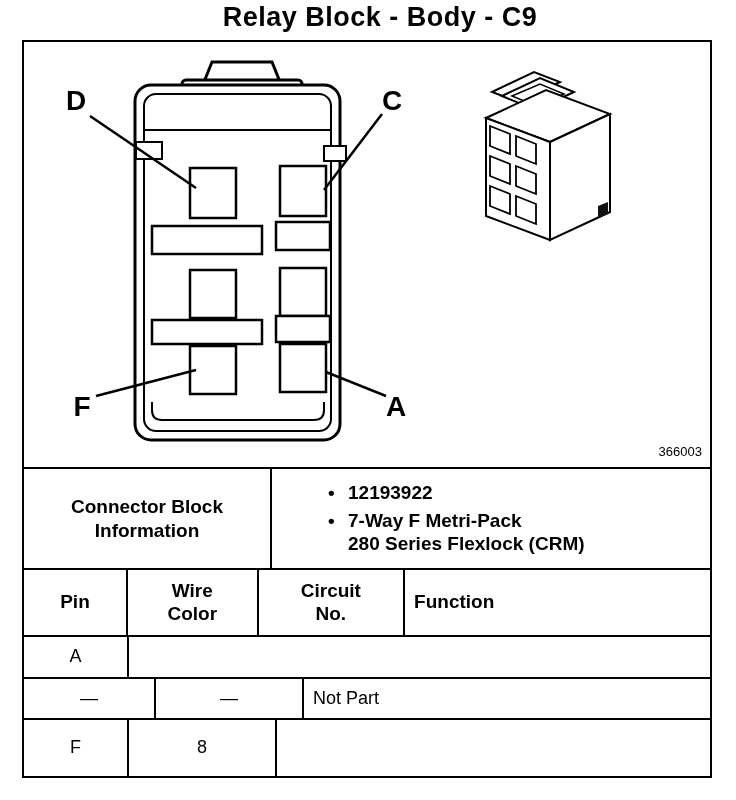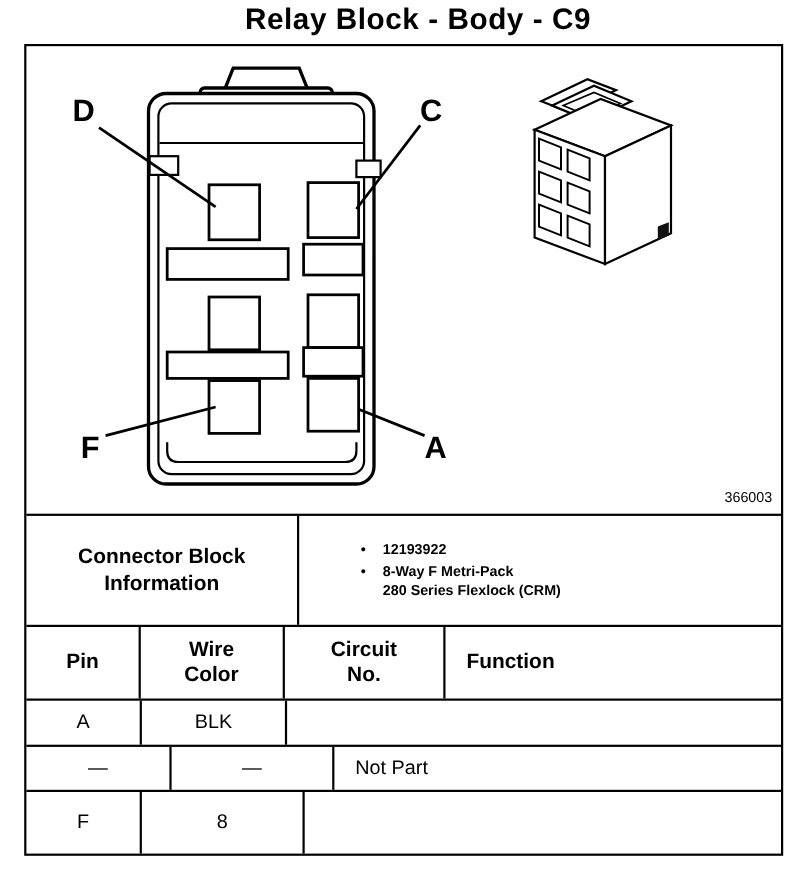--- a/index.html
+++ b/index.html
@@ -27,40 +27,40 @@
   }
   .cpi-left {
     width:248px; box-sizing:border-box; border-right:2px solid #000;
     display:flex; align-items:center; justify-content:center;
     text-align:center; font-weight:bold; font-size:19px; line-height:1.25;
     padding:0 34px;
   }
   .cpi-right { flex:1; display:flex; align-items:center; }
   .cpi-list {
     list-style:none; margin:0; padding:0 6px 0 54px;
-    font-weight:bold; font-size:13px; line-height:1.25;
+    font-weight:bold; font-size:19px; line-height:1.25;
   }
   .cpi-list li { position:relative; padding-left:22px; margin:4px 0; white-space:pre-line; }
   .cpi-list li::before { content:"\2022"; position:absolute; left:2px; top:0; }
 
   .row { display:flex; border-top:2px solid #000; box-sizing:border-box; }
   .header-row { flex:0 0 67px; height:67px; font-weight:bold; }
   .row-a  { flex:0 0 42px; height:42px; }
   .row-be { flex:0 0 41px; height:41px; }
   .row-f  { flex:0 0 58px; height:58px; }
   .cell {
     box-sizing:border-box; border-right:2px solid #000;
     display:flex; align-items:center; justify-content:center;
     text-align:center; font-size:18px; line-height:1.2; white-space:pre-line;
   }
   .header-row .cell { font-size:19px; }
   .c-pin  { width:105px; }
   .c-wire { width:132px; }
   .c-circ { width:148px; }
-  .c-func { width:308px; border-right:none; justify-content:flex-start; text-align:left; padding-left:19px; }
+  .c-func { width:308px; border-right:none; justify-content:flex-start; text-align:left; padding-left:9px; }
 
   .svg-label { font-family:"Liberation Sans", sans-serif; font-size:28px; font-weight:bold; }
   .fig-num   { font-family:"Liberation Sans", sans-serif; font-size:13px; }
 </style>
 </head>
 <body>
 
 <div class="page">
 
   <div class="title">Relay Block - Body - C9</div>
@@ -132,38 +132,37 @@
 
         <text class="fig-num" x="678" y="414" text-anchor="end">366003</text>
       </svg>
     </div>
 
     <div class="cpi-row">
       <div class="cpi-left">Connector Block Information</div>
       <div class="cpi-right">
         <ul class="cpi-list">
           <li>12193922</li>
-          <li>8-Way F Metri-Pack
+          <li>7-Way F Metri-Pack
 280 Series Flexlock (CRM)</li>
         </ul>
       </div>
     </div>
 
     <div class="row header-row">
       <div class="cell c-pin">Pin</div>
       <div class="cell c-wire">Wire
 Color</div>
       <div class="cell c-circ">Circuit
 No.</div>
       <div class="cell c-func">Function</div>
     </div>
 
     <div class="row row-a">
       <div class="cell c-pin">A</div>
-      <div class="cell c-wire">BLK</div>
     </div>
 
     <div class="row row-be">
       <div class="cell c-wire">—</div>
       <div class="cell c-circ">—</div>
       <div class="cell c-func">Not Part</div>
     </div>
 
     <div class="row row-f">
       <div class="cell c-pin">F</div>

